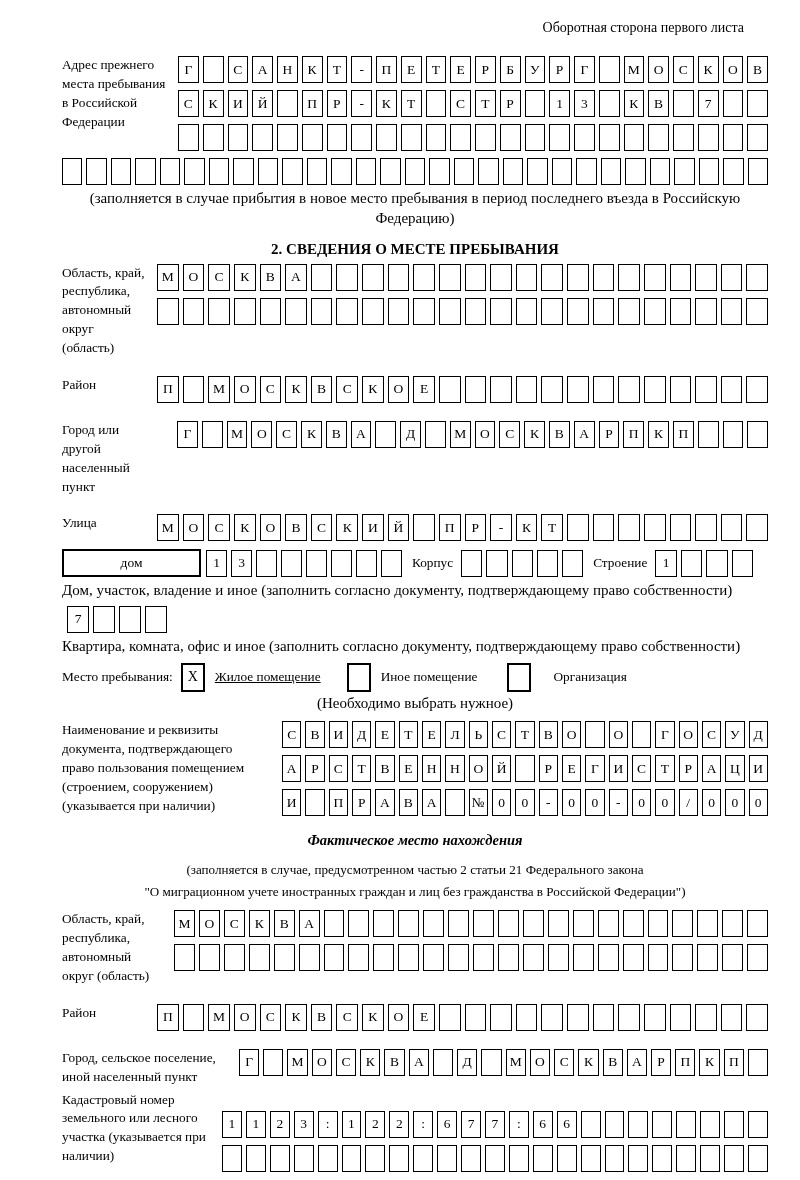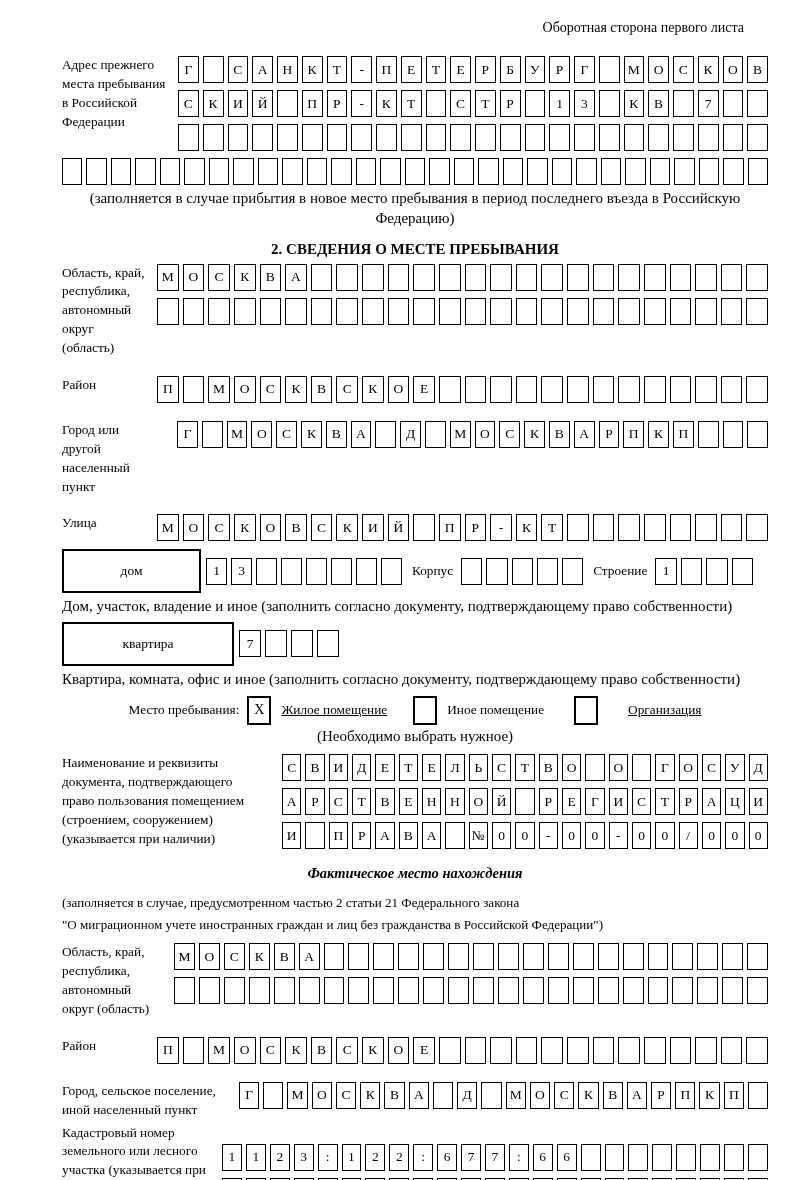--- a/index.html
+++ b/index.html
@@ -23,31 +23,31 @@
     flex:1; height:27px; border:1.7px solid #000; background:#fff;
     display:flex; align-items:center; justify-content:center;
     font-size:13.5px; min-width:0;
   }
   .rows-col { flex:1; display:flex; flex-direction:column; gap:7px; min-width:0; }
 
   .caption { font-size:15px; line-height:1.35; margin-top:3px; }
   .center { text-align:center; }
   .section-title { font-weight:bold; text-align:center; font-size:15px; margin:12px 0 6px; }
   .sub-title { font-weight:bold; text-align:center; font-size:14.5px; margin:16px 0 10px;font-style:italic; }
-  .law-note { font-size:13.1px; line-height:1.65; }
+  .law-note { text-align:center; font-size:13.1px; line-height:1.65; }
 
   .named-box {
-    border:2px solid #000; height:44px; flex:0 0 auto;
+    border:2px solid #000; height:28px; flex:0 0 auto;
     display:flex; align-items:center; justify-content:center; font-size:13.5px;
   }
   .house-row { display:flex; align-items:center; margin-top:8px; }
   .inline-lbl { padding:0 8px 0 10px; flex:0 0 auto; }
   .gfix { flex:none; }
 
-  .stay-row { display:flex; align-items:center; margin-top:7px;justify-content:center; }
+  .stay-row { display:flex; align-items:center; margin-top:7px; }
   .checkbox {
     width:24px; height:29px; border:2px solid #000; flex:0 0 auto;
     display:flex; align-items:center; justify-content:center; font-size:14px;
   }
 
   .stamp-box { width:362px; height:176px; border:2px solid #000; margin-left:338px; margin-top:12px; }
   .indent20 { margin-left:20px; }
   .mt20 { margin-top:20px; }
 </style>
 </head>
@@ -347,38 +347,37 @@
     <div class="grid gfix" style="width:98px;">
         <div class="cell">1</div>
         <div class="cell"></div>
         <div class="cell"></div>
         <div class="cell"></div>
       </div>
   </div>
   <div class="caption">Дом, участок, владение и иное (заполнить согласно документу, подтверждающему право собственности)</div>
 
   <div class="house-row" style="margin-top:5px;">
-    <div class="named-box" style="width:172px;">квартира</div>
     <div class="grid gfix" style="width:100px; margin-left:5px;">
         <div class="cell">7</div>
         <div class="cell"></div>
         <div class="cell"></div>
         <div class="cell"></div>
       </div>
   </div>
   <div class="caption">Квартира, комната, офис и иное (заполнить согласно документу, подтверждающему право собственности)</div>
 
   <div class="stay-row">
     <span>Место пребывания:</span>
     <span class="checkbox" style="margin-left:8px;">X</span>
     <span style="margin-left:10px;text-decoration:underline;">Жилое помещение</span>
     <span class="checkbox" style="margin-left:26px;"></span>
     <span style="margin-left:10px;">Иное помещение</span>
     <span class="checkbox" style="margin-left:30px;"></span>
-    <span style="margin-left:30px;text-decoration:underline;">Организация</span>
+    <span style="margin-left:22px;">Организация</span>
   </div>
   <div class="caption center" style="margin-top:1px;">(Необходимо выбрать нужное)</div>
 
   <div class="row" style="margin-top:8px;gap:28px;">
     <div class="lbl w192">Наименование и реквизиты документа, подтверждающего право пользования помещением (строением, сооружением) (указывается при наличии)</div>
     <div class="rows-col">
       <div class="grid">
           <div class="cell">С</div>
           <div class="cell">В</div>
           <div class="cell">И</div>

